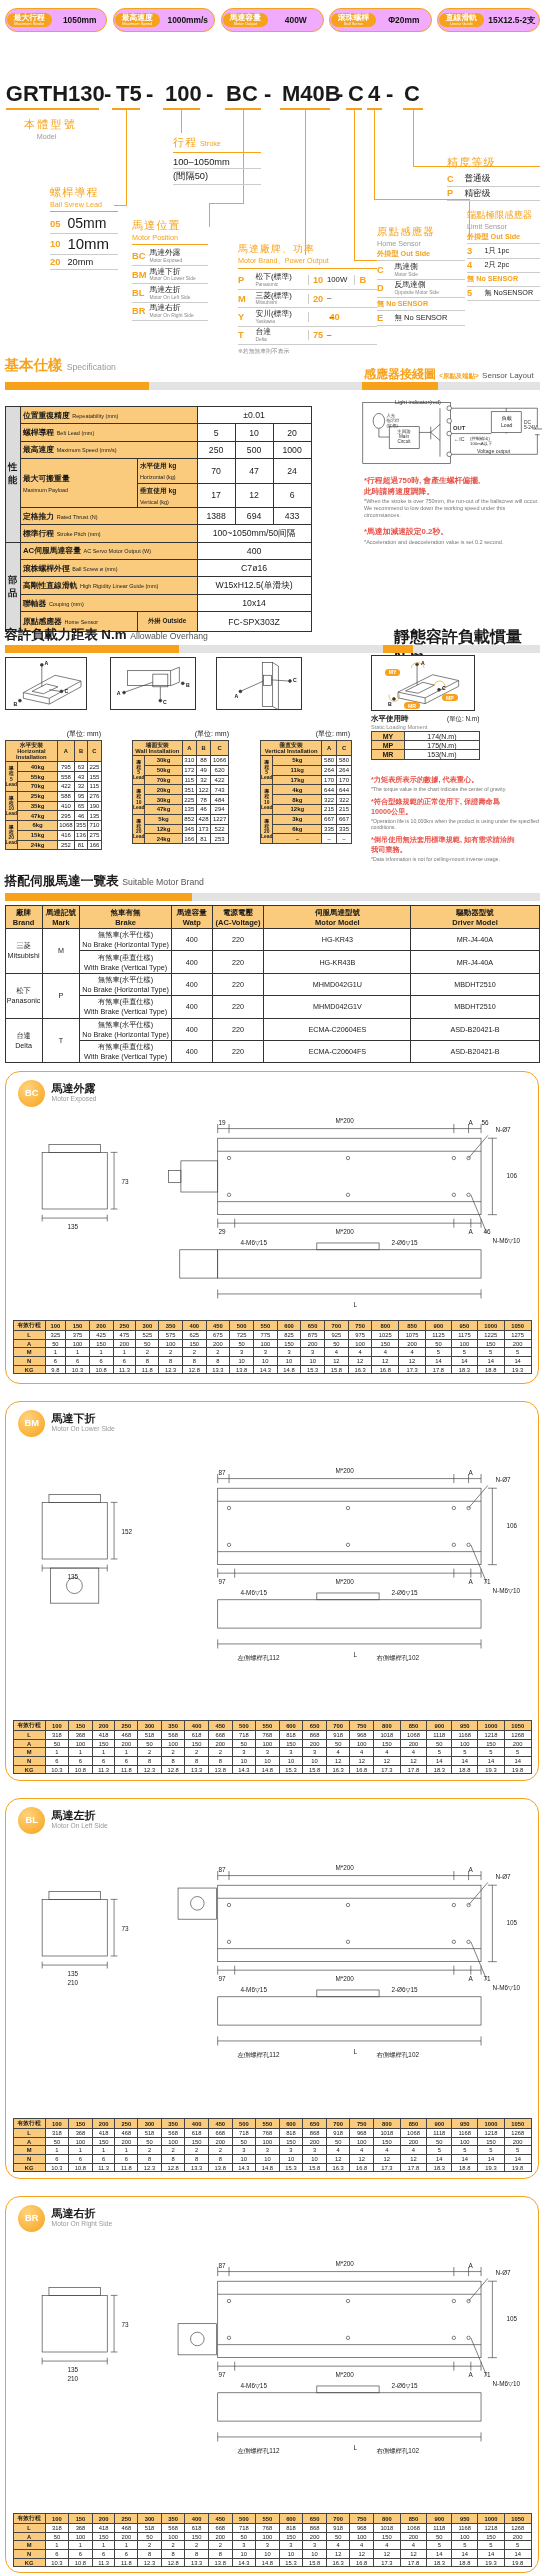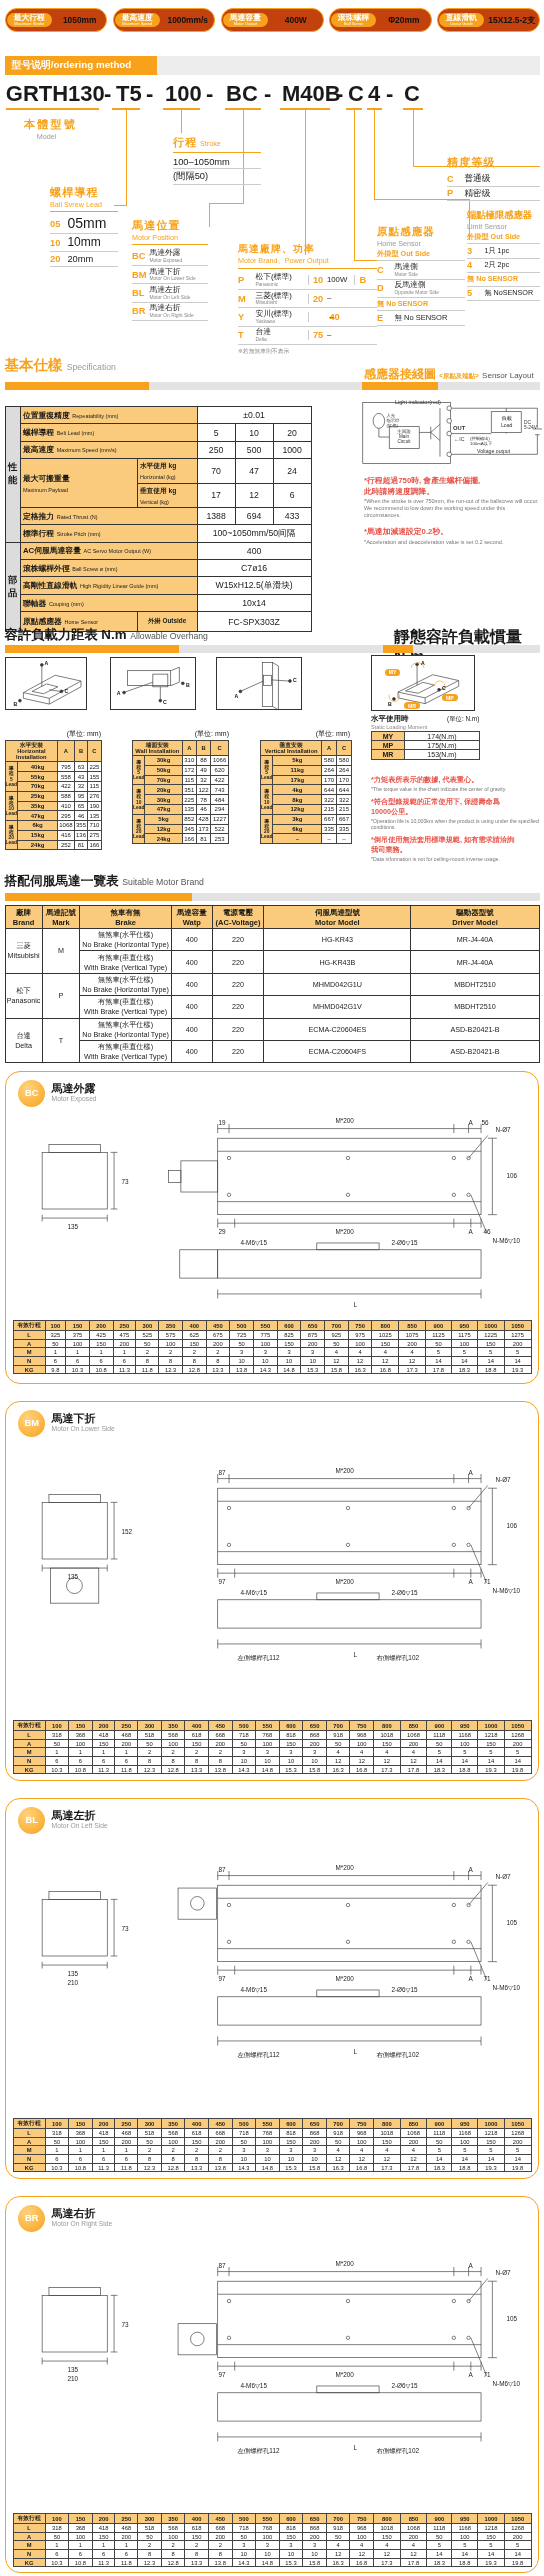--- a/index.html
+++ b/index.html
@@ -1,39 +1,39 @@
 <!DOCTYPE html>
 <html style="font-size:9.3px"><head>
 <meta charset="utf-8">
 <style>
 *{box-sizing:border-box;margin:0;padding:0}
 body{font-family:"Liberation Sans","DejaVu Sans",sans-serif;background:#fff;color:#1a1a1a}
 #page{position:relative;width:545px;height:2576px;background:#fff;overflow:hidden}
 .abs{position:absolute}
 
 .badges{position:absolute;top:8px;left:4.6px;width:535px;height:24px;display:flex;gap:5.2px}
-.pill{flex:1;border:1.2px solid #F7A21A;border-radius:12px;background:#c2410c;display:flex;align-items:center;overflow:hidden}
+.pill{flex:1;border:1.2px solid #F7A21A;border-radius:12px;background:#f0abfc;display:flex;align-items:center;overflow:hidden}
 .pz{background:#F7A21A;border-radius:9.8px;margin:1.2px;padding:1.2px 4px;text-align:center;color:#fff;min-width:45px}
 .pz1{font-size:7.8px;font-weight:bold;line-height:1.1;white-space:nowrap}
 .pz2{font-size:4px;line-height:1;white-space:nowrap}
 .pv{flex:1;text-align:center;font-weight:bold;font-size:8.4px;color:#111;white-space:nowrap}
 
 .h-zh{font-weight:bold;color:#F7A21A}
 .h-blk{font-weight:bold;color:#1a1a1a}
 .h-en{color:#999;font-weight:normal}
 .bar{position:absolute;background:#E3E3E3;height:7.5px}
 .bar .o{position:absolute;top:0;height:7.5px;background:#F7A21A}
 
 .ord-bar{position:absolute;top:56px;left:4.6px;width:535px;height:18.5px;background:#EDEDED}
 .ord-lab{position:absolute;top:0;left:0;width:152px;height:18.5px;background:#F7A21A;color:#fff;font-weight:bold;font-size:9.8px;line-height:18.5px;padding-left:7px}
 .mseg{position:absolute;top:81px;font-size:22px;font-weight:bold;color:#1a1a1a;white-space:nowrap}
 .useg{position:absolute;top:108px;height:1.7px;background:#F7A21A}
 .conn{position:absolute;background:#F7A21A}
 
-.co-zh{color:#F7A21A;font-weight:bold;font-size:11px;letter-spacing:1.2px;white-space:nowrap}
+.co-zh{color:#F7A21A;font-weight:normal;font-size:11px;letter-spacing:1.2px;white-space:nowrap}
 .co-en-o{color:#F7A21A;font-size:7.2px;white-space:nowrap}
 .co-en-g{color:#999;font-size:7.2px;white-space:nowrap}
 .co-ul{height:1.7px;background:#F7A21A;margin:1.7px 0 2.3px}
 .ci{display:flex;align-items:center;border-bottom:1.2px solid #ccc;padding:1.7px 0}
 .ci .code{color:#F7A21A;font-weight:bold;font-size:9.3px;width:17.4px;flex:none}
 .ci .lz{font-size:7.8px;line-height:1.1}
 .ci .le{font-size:4.9px;color:#888;line-height:1.1}
 .grp{color:#F7A21A;font-size:7.2px;font-weight:bold;border-bottom:1.2px solid #ccc;padding:1.2px 0;white-space:nowrap}
 
 table.mtx{border-collapse:collapse;width:100%}
@@ -121,23 +121,20 @@
       </div>
     <div class="pill">
         <div class="pz">
           <div class="pz1">直線滑軌</div>
           <div class="pz2">Linear Guide</div>
         </div>
         <div class="pv">15X12.5-2支</div>
       </div>
   </div>
 
-  <div class="ord-bar">
-      <div class="ord-lab">型号说明/ordering method</div>
-    </div>
 
   <span class="mseg" style="left:5.8px">GRTH130</span>
   <span class="mseg" style="left:104px">-</span>
   <span class="mseg" style="left:116px">T5</span>
   <span class="mseg" style="left:146px">-</span>
   <span class="mseg" style="left:165px">100</span>
   <span class="mseg" style="left:206px">-</span>
   <span class="mseg" style="left:226px">BC</span>
   <span class="mseg" style="left:264px">-</span>
   <span class="mseg" style="left:282px">M40B</span>
@@ -183,21 +180,21 @@
   <div class="abs" style="left:50px;top:185px;width:68px">
     <div class="co-zh">螺桿導程</div>
     <div class="co-en-o">Ball Svrew Lead</div>
     <div class="co-ul"></div>
     <div class="ci">
         <span class="code">05</span>
         <span class="lz" style="font-size:14px">05mm</span>
       </div>
     <div class="ci">
         <span class="code">10</span>
-        <span class="lz" style="font-size:12px">10mm</span>
+        <span class="lz" style="font-size:15px">10mm</span>
       </div>
     <div class="ci">
         <span class="code">20</span>
         <span class="lz" style="font-size:9.3px">20mm</span>
       </div>
   </div>
   <div class="abs" style="left:132px;top:218px;width:76px">
     <div class="co-zh">馬達位置</div>
     <div class="co-en-o">Motor Position</div>
     <div class="co-ul"></div>

